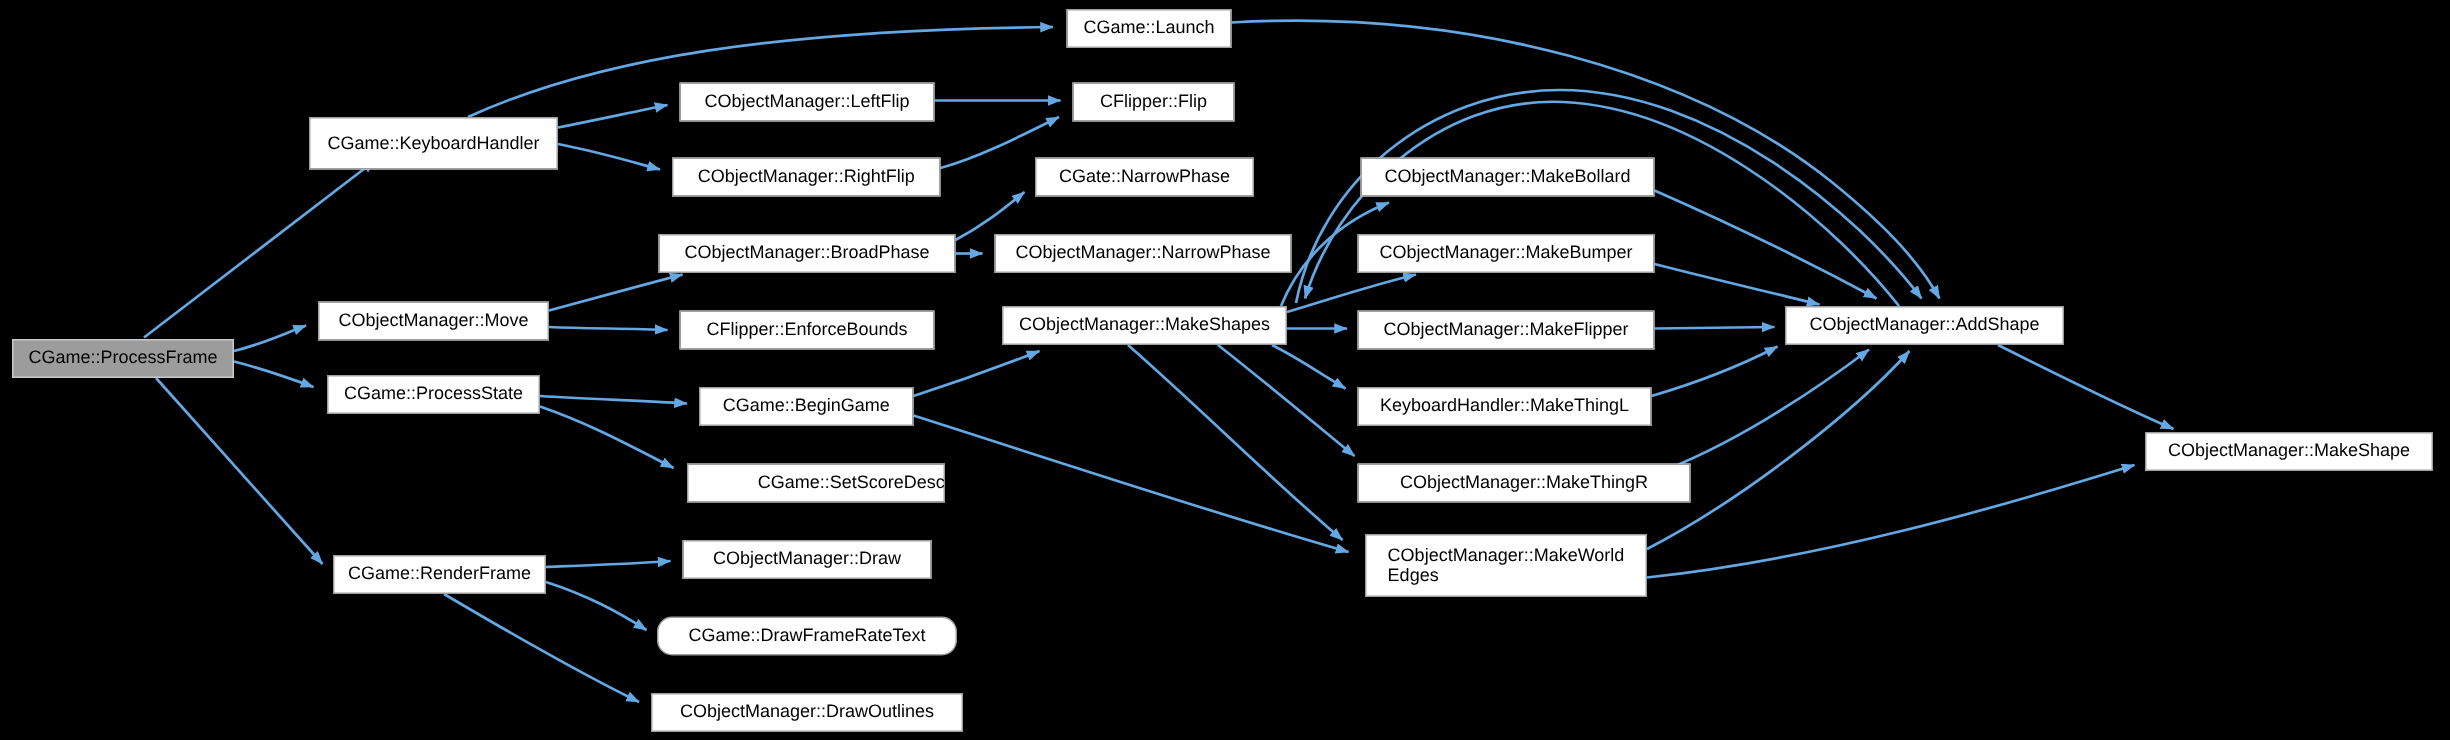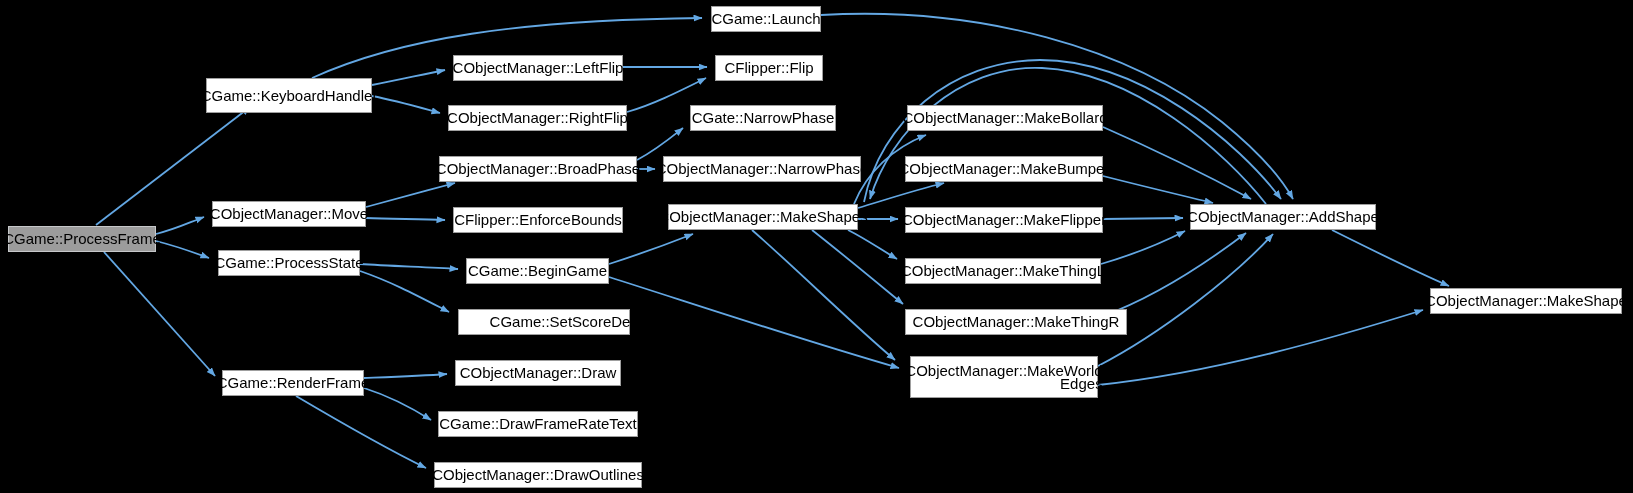--- a/index.html
+++ b/index.html
@@ -21,26 +21,26 @@
   }
   #edges{position:absolute;left:0;top:0;width:1633px;height:493px;}
   .edge{fill:none;stroke:var(--edge-color);stroke-width:1.8px;}
   .arrow-fill{fill:var(--edge-color);}
   .node{
     position:absolute;
     box-sizing:border-box;
     background:var(--node-fill);
     border:1.5px solid var(--node-border);
     color:var(--text-color);
-    font-size:15px;
+    font-size:12px;
     line-height:13.5px;
     display:flex;
     align-items:center;
     justify-content:center;
-    text-align:right;
+    text-align:left;
     white-space:nowrap;
     cursor:pointer;
   }
   .node.root{
     background:var(--root-fill);
     border:1.5px solid var(--root-border);
   }
   .node.multiline{white-space:normal;}
   .node.multiline span{display:block;}
 </style>
@@ -99,31 +99,31 @@
   <div class="node" style="left:212px;top:201px;width:154px;height:26px;">CObjectManager::Move</div>
   <div class="node" style="left:218px;top:250px;width:142px;height:26px;">CGame::ProcessState</div>
   <div class="node" style="left:222px;top:370px;width:142px;height:26px;">CGame::RenderFrame</div>
   <div class="node" style="left:453px;top:55px;width:170px;height:26px;">CObjectManager::LeftFlip</div>
   <div class="node" style="left:448px;top:105px;width:179px;height:26px;">CObjectManager::RightFlip</div>
   <div class="node" style="left:439px;top:156px;width:198px;height:26px;">CObjectManager::BroadPhase</div>
   <div class="node" style="left:453px;top:207px;width:170px;height:26px;">CFlipper::EnforceBounds</div>
   <div class="node" style="left:466px;top:258px;width:143px;height:26px;">CGame::BeginGame</div>
   <div class="node" style="left:458px;top:309px;width:172px;height:26px;padding-left:47px;">CGame::SetScoreDesc</div>
   <div class="node" style="left:455px;top:360px;width:166px;height:26px;">CObjectManager::Draw</div>
-  <div class="node" style="left:438px;top:411px;width:200px;height:26px;">CGame::DrawFrameRateText</div>
+  <div class="node" style="left:438px;top:411px;width:200px;height:26px;border-radius:10px;">CGame::DrawFrameRateText</div>
   <div class="node" style="left:434px;top:462px;width:208px;height:26px;">CObjectManager::DrawOutlines</div>
   <div class="node" style="left:711px;top:6px;width:110px;height:26px;">CGame::Launch</div>
   <div class="node" style="left:715px;top:55px;width:108px;height:26px;">CFlipper::Flip</div>
   <div class="node" style="left:690px;top:105px;width:146px;height:26px;">CGate::NarrowPhase</div>
   <div class="node" style="left:663px;top:156px;width:198px;height:26px;">CObjectManager::NarrowPhase</div>
   <div class="node" style="left:668px;top:204px;width:190px;height:26px;">CObjectManager::MakeShapes</div>
   <div class="node" style="left:907px;top:105px;width:196px;height:26px;">CObjectManager::MakeBollard</div>
   <div class="node" style="left:905px;top:156px;width:198px;height:26px;">CObjectManager::MakeBumper</div>
   <div class="node" style="left:905px;top:207px;width:198px;height:26px;">CObjectManager::MakeFlipper</div>
-  <div class="node" style="left:905px;top:258px;width:196px;height:26px;">CObjectManager::MakeThingL</div>
+  <div class="node" style="left:905px;top:258px;width:196px;height:26px;">KeyboardHandler::MakeThingL</div>
   <div class="node" style="left:905px;top:309px;width:222px;height:26px;">CObjectManager::MakeThingR</div>
   <div class="node multiline" style="left:910px;top:356px;width:188px;height:42px;">
     <div>
       <span>CObjectManager::MakeWorld</span>
       <span>Edges</span>
     </div>
   </div>
   <div class="node" style="left:1190px;top:204px;width:186px;height:26px;">CObjectManager::AddShape</div>
   <div class="node" style="left:1430px;top:288px;width:192px;height:26px;">CObjectManager::MakeShape</div>
 

